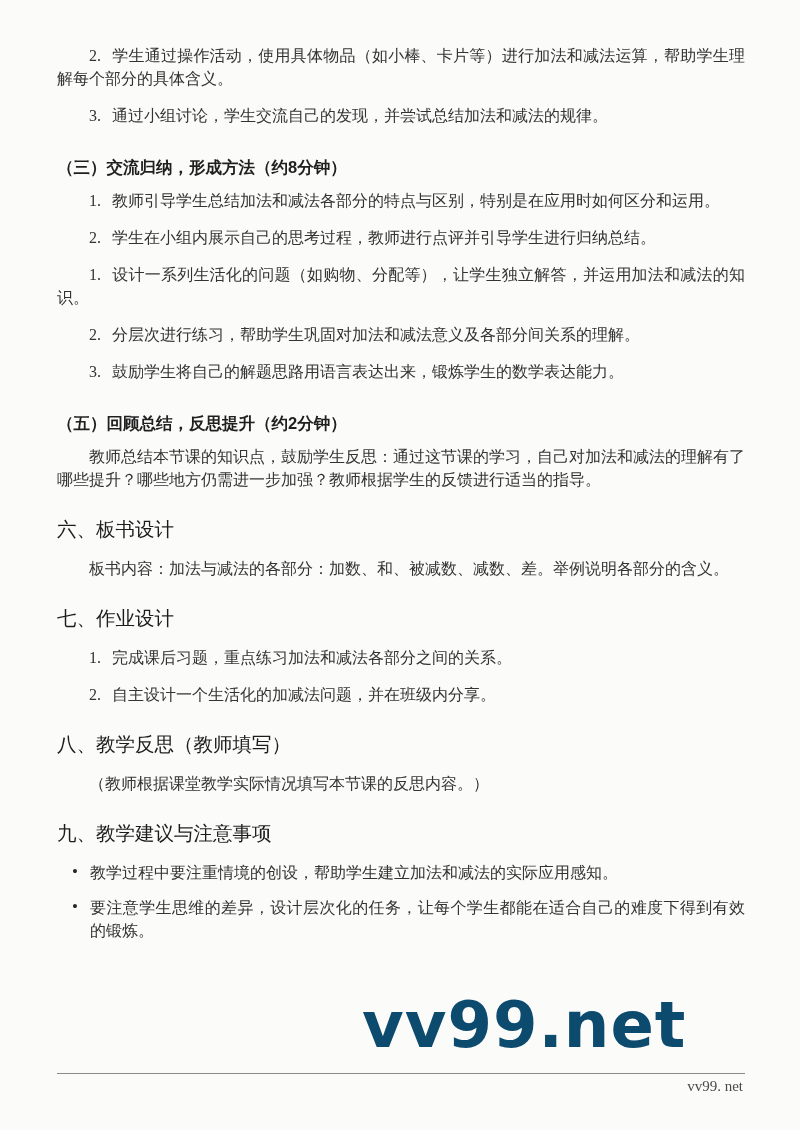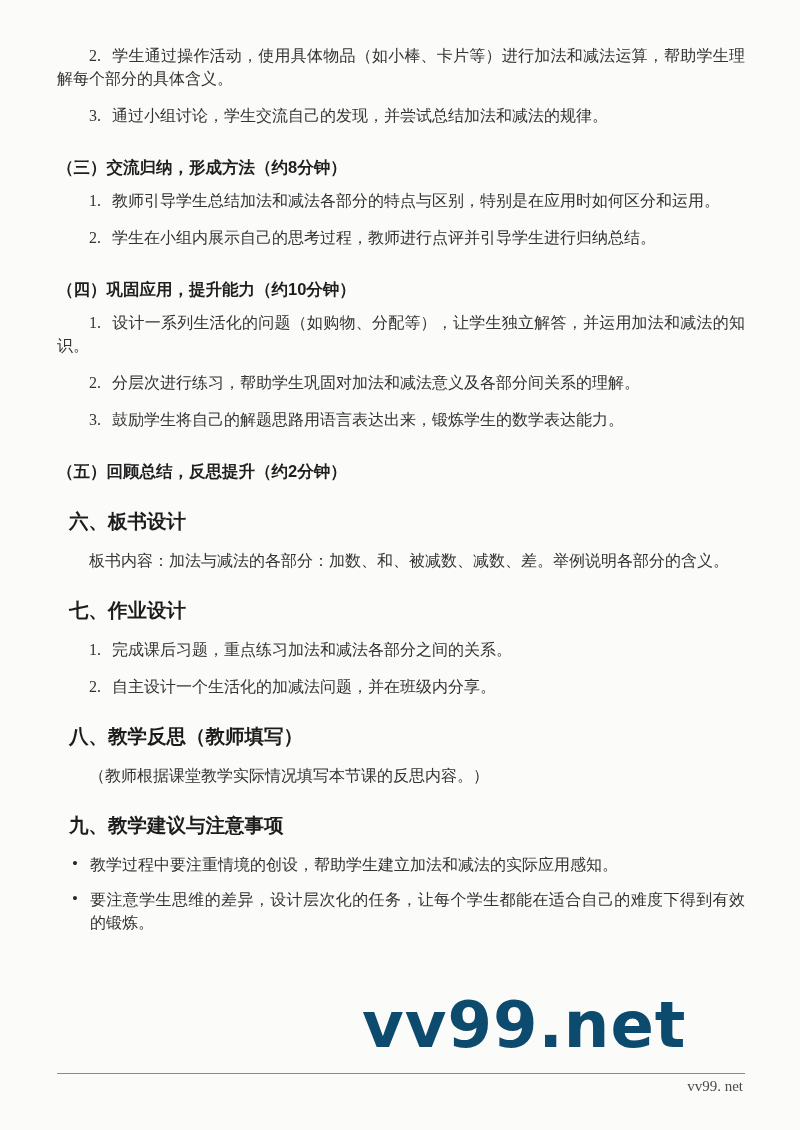--- a/index.html
+++ b/index.html
@@ -29,23 +29,23 @@
     font-size:16.5px;
     line-height:24px;
     font-weight:700;
     color:#1f1f1f;
     margin:28px 0 10px 0;
   }
   .section-heading {
     font-family:"Liberation Sans", sans-serif;
     font-size:19.5px;
     line-height:28px;
-    font-weight:700;
+    font-weight:400;
     color:#1c1c1c;
-    margin:24px 0 14px 12px;
+    margin:24px 0 14px 0;
   }
   .bullet {
     position:relative;
     font-size:16px;
     line-height:23px;
     text-align:justify;
     text-indent:0;
     padding-left:33px;
     margin:0 0 12px 0;
   }
@@ -90,30 +90,30 @@
     <p class="li"><span class="num">2.</span><span>学生通过操作活动，使用具体物品（如小棒、卡片等）进行加法和减法运算，帮助学生理解每个部分的具体含义。</span></p>
 
     <p class="li"><span class="num">3.</span><span>通过小组讨论，学生交流自己的发现，并尝试总结加法和减法的规律。</span></p>
 
     <h3 class="sub-heading">（三）交流归纳，形成方法（约8分钟）</h3>
 
     <p class="li"><span class="num">1.</span><span>教师引导学生总结加法和减法各部分的特点与区别，特别是在应用时如何区分和运用。</span></p>
 
     <p class="li"><span class="num">2.</span><span>学生在小组内展示自己的思考过程，教师进行点评并引导学生进行归纳总结。</span></p>
 
-    <h3 class="sub-heading">（四）巩固应用，提升能力（约10分钟）</h3>
 
     <p class="li"><span class="num">1.</span><span>设计一系列生活化的问题（如购物、分配等），让学生独立解答，并运用加法和减法的知识。</span></p>
 
     <p class="li"><span class="num">2.</span><span>分层次进行练习，帮助学生巩固对加法和减法意义及各部分间关系的理解。</span></p>
 
     <p class="li"><span class="num">3.</span><span>鼓励学生将自己的解题思路用语言表达出来，锻炼学生的数学表达能力。</span></p>
 
     <h3 class="sub-heading">（五）回顾总结，反思提升（约2分钟）</h3>
 
+    <p class="body-text">教师总结本节课的知识点，鼓励学生反思：通过这节课的学习，自己对加法和减法的理解有了哪些提升？哪些地方仍需进一步加强？教师根据学生的反馈进行适当的指导。</p>
 
     <h2 class="section-heading">六、板书设计</h2>
 
     <p class="body-text">板书内容：加法与减法的各部分：加数、和、被减数、减数、差。举例说明各部分的含义。</p>
 
     <h2 class="section-heading">七、作业设计</h2>
 
     <p class="li"><span class="num">1.</span><span>完成课后习题，重点练习加法和减法各部分之间的关系。</span></p>
 
     <p class="li"><span class="num">2.</span><span>自主设计一个生活化的加减法问题，并在班级内分享。</span></p>

